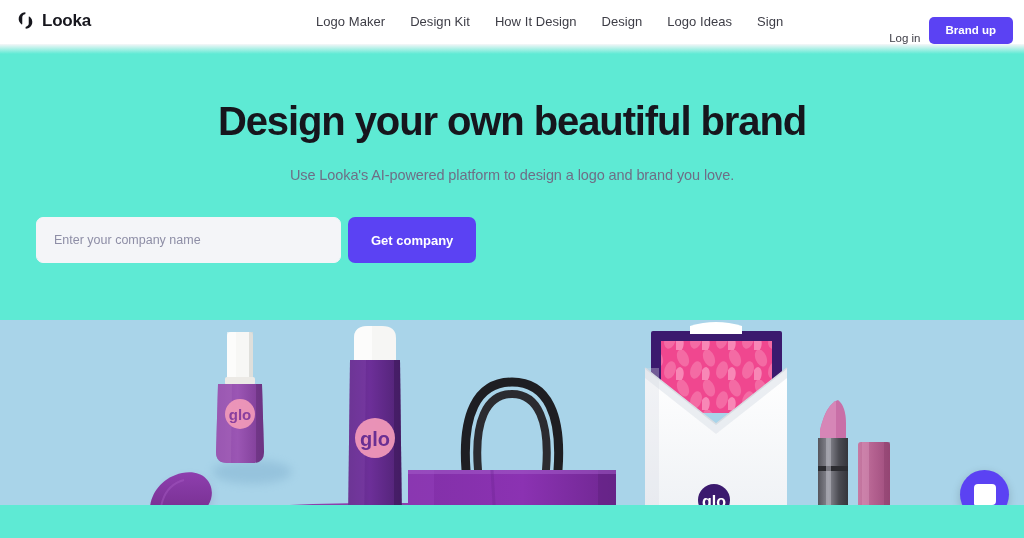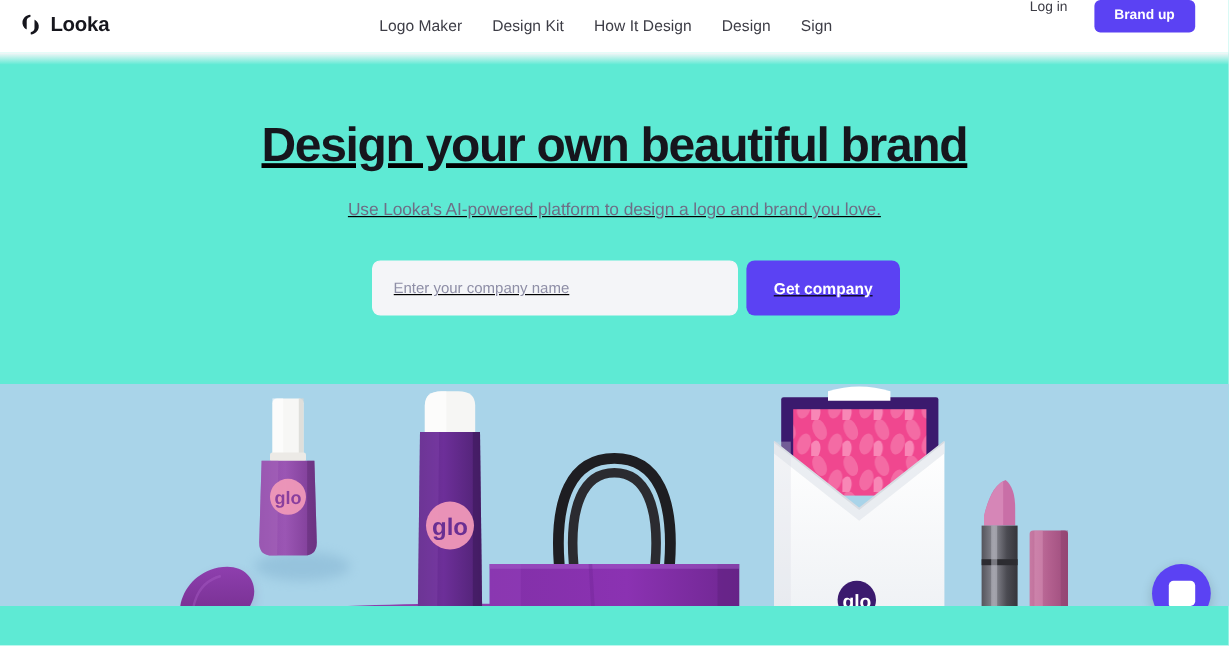--- a/index.html
+++ b/index.html
@@ -40,56 +40,55 @@
   .nav {
     position: absolute; left: 316px; top: 0; height: 44px;
     display: flex; align-items: center; gap: 25px;
   }
   .nav-item {
     font-size: 13px; color: #3d3d46; line-height: 44px;
     cursor: pointer; white-space: nowrap; letter-spacing: 0.05px;
   }
 
   .header-right {
-    position: absolute; right: 28px; top: 0; height: 44px;
-    display: flex; align-items: flex-start; gap: 22px;
+    position: absolute; right: 11px; top: 0; height: 44px;
+    display: flex; align-items: flex-end; gap: 8px;
   }
   .login-link {
     font-size: 11.5px; color: #3d3d46; cursor: pointer; white-space: nowrap;
   }
   .signup-btn {
     background: #5b42f3; color: #ffffff;
     font-size: 11.5px; font-weight: 600;
     border: none; border-radius: 5px;
     padding: 0 17px; height: 27px; line-height: 27px;
     cursor: pointer; white-space: nowrap;
     font-family: "Liberation Sans", sans-serif;
   }
 
   
   .hero {
     position: absolute; top: 54px; left: 0; width: 1024px;
     text-align: center;
-    text-decoration: underline;
   }
   .hero-title {
     margin-top: 44px;
     font-size: 40px; font-weight: 700; color: #16161d;
     letter-spacing: -1.1px; line-height: 46px;
   }
   .hero-sub {
     margin-top: 21px;
     font-size: 14.5px; color: #6e6e86; font-weight: 400;
     letter-spacing: -0.1px; line-height: 20px;
   }
 
   
   .hero-form {
     margin-top: 32px;
-    display: flex; justify-content: center; align-items: center;
+    display: flex; justify-content: flex-start; align-items: center;
     gap: 7px;
     padding-left: 36px;
   }
   .company-input {
     width: 305px; height: 46px;
     background: #f4f5f8; border: 1px solid #f4f5f8;
     border-radius: 7px;
     padding: 0 17px;
     font-size: 12.5px; color: #2c2c38;
     font-family: "Liberation Sans", sans-serif;
@@ -142,20 +141,21 @@
         <path d="M12.6 22.4c4-.3 7.2-3.2 7.9-7 .6-3.3-.9-6.6-3.7-8.3-.3-.2-.7 0-.7.4v8.4c0 2-1.5 3.7-3.5 4-.3.1-.5.3-.5.6v1.4c0 .3.2.5.5.5z" fill="#16161d"></path>
       </svg>
       <span class="brand-name">Looka</span>
     </div>
 
     <nav class="nav">
       <span class="nav-item">Logo Maker</span>
       <span class="nav-item">Design Kit</span>
       <span class="nav-item">How It Design</span>
       <span class="nav-item">Design</span>
+      <span class="nav-item">Logo Ideas</span>
       <span class="nav-item">Sign</span>
     </nav>
 
     <div class="header-right">
       <span class="login-link">Log in</span>
       <button class="signup-btn">Brand up</button>
     </div>
   </div>
   <div class="header-shadow"></div>
 

